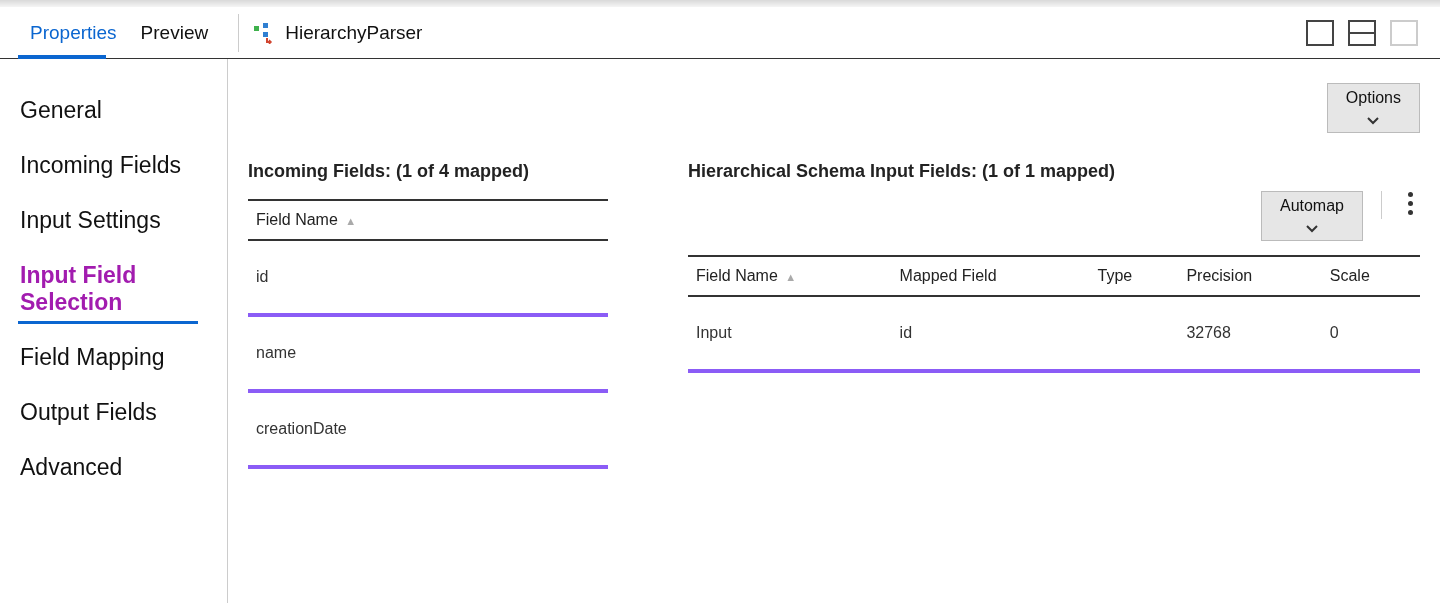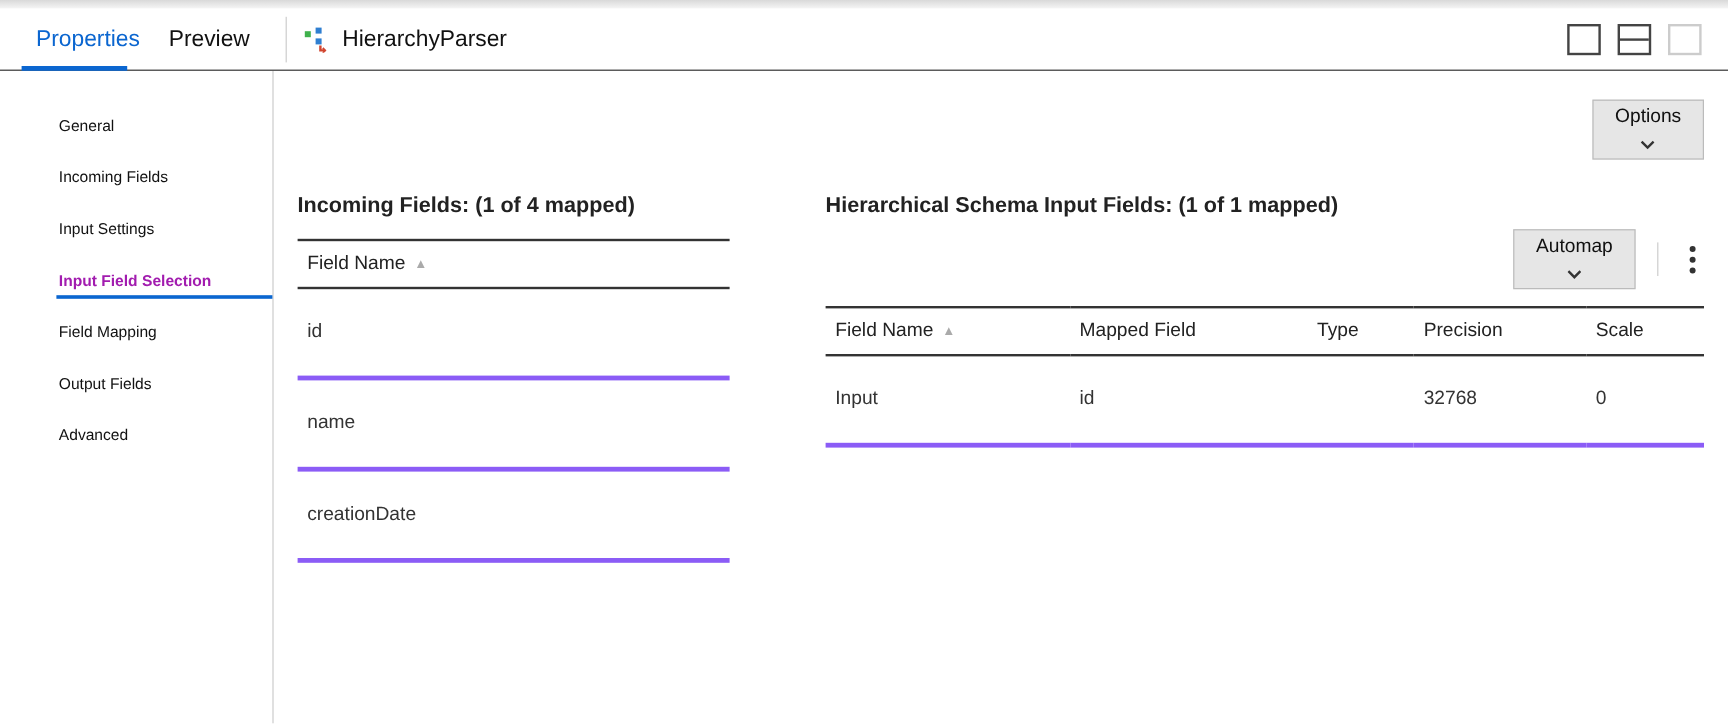--- a/index.html
+++ b/index.html
@@ -95,26 +95,25 @@
     .main {
       display: flex;
       height: calc(100% - 59px);
     }
     .sidebar {
       width: 228px;
       border-right: 1px solid #ccc;
       padding: 24px 0 0 0;
     }
     .sidebar-item {
-      font-size: 13px;
+      font-size: 23px;
       padding: 14px 20px;
       cursor: pointer;
       color: #111;
       position: relative;
-      margin-left: 29px;
     }
     .sidebar-item.selected {
       color: #a21caf;
       font-weight: 600;
     }
     .sidebar-item.selected::after {
       content: "";
       position: absolute;
       left: 18px;
       bottom: 6px;
@@ -160,21 +159,21 @@
     .panel.left { width: 420px; }
     .panel.right { flex: 1; margin-left: 20px; }
     .panel-title {
       font-size: 18px;
       font-weight: 600;
       margin-bottom: 17px;
     }
     .panel-toolbar {
       display: flex;
       justify-content: flex-end;
-      align-items: center;
+      align-items: flex-start;
       gap: 18px;
       margin: -8px 0 14px 0;
     }
     .kebab {
       display: flex;
       flex-direction: column;
       justify-content: center;
       gap: 4px;
       width: 20px;
       height: 24px;

